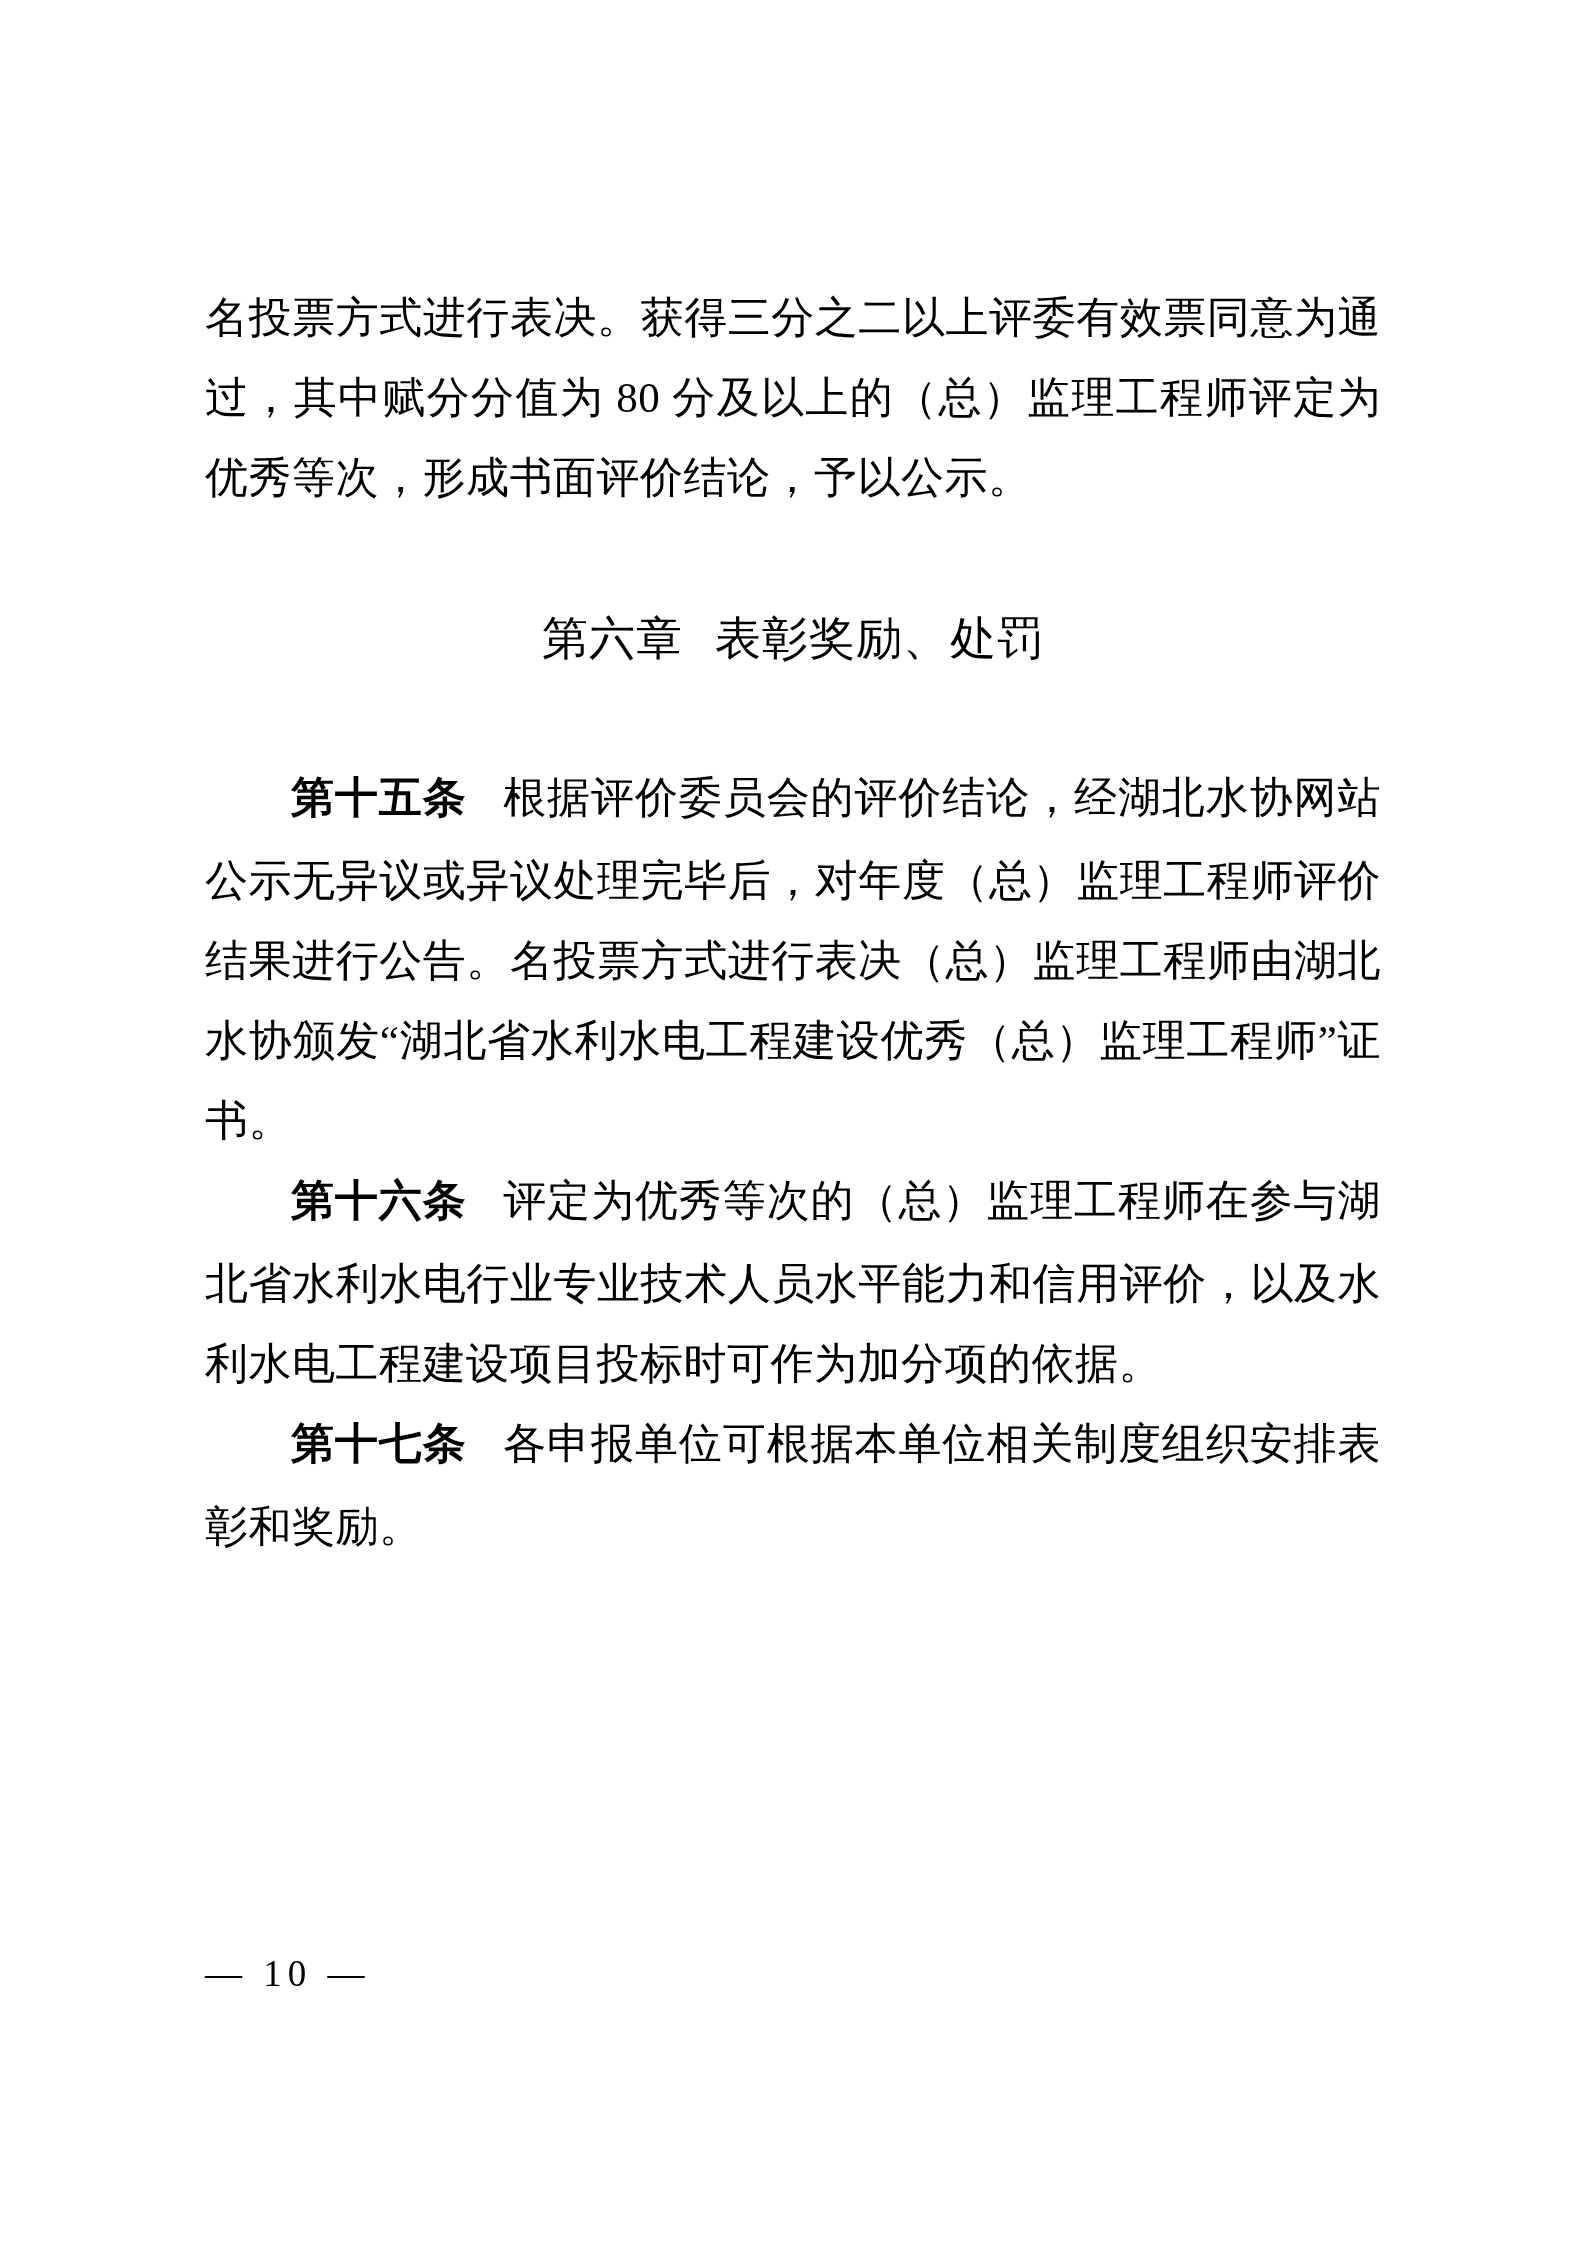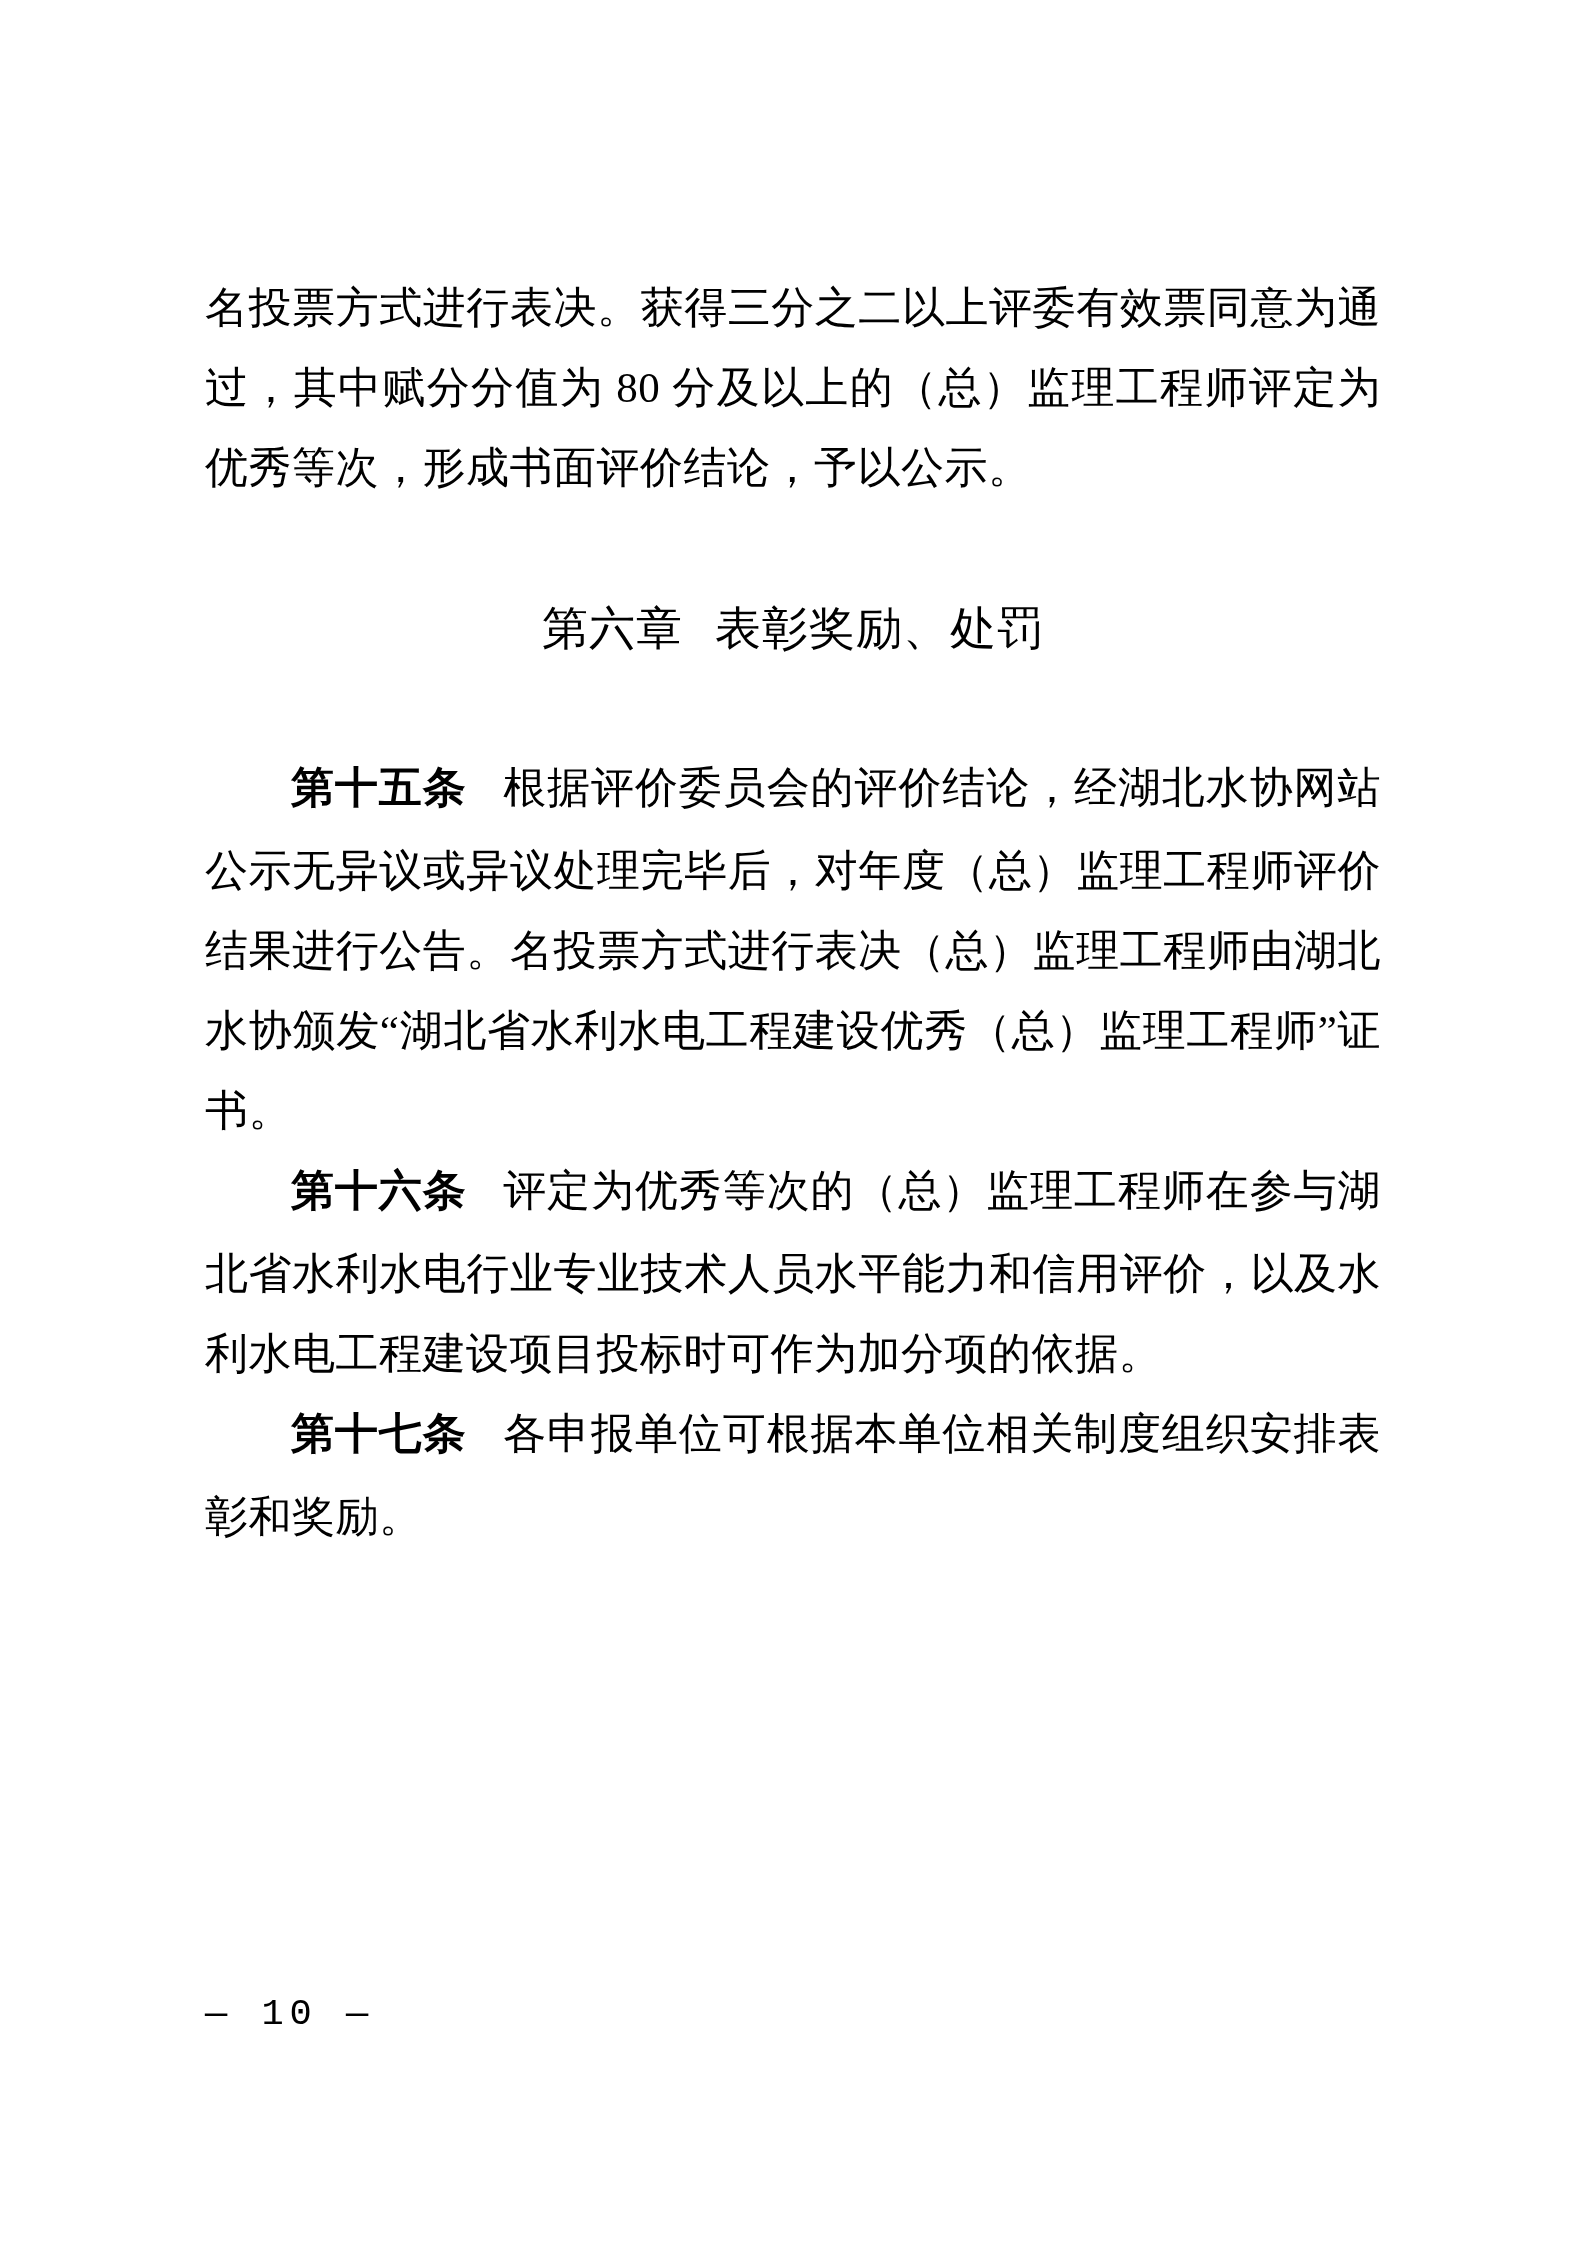--- a/index.html
+++ b/index.html
@@ -12,21 +12,21 @@
     width: 1587px;
     height: 2245px;
     background: #ffffff;
     color: #000000;
     font-family: "Liberation Serif", "DejaVu Serif", serif;
     overflow: hidden;
   }
   .content {
     position: absolute;
     left: 205px;
-    top: 268px;
+    top: 278px;
     width: 1176px;
     font-size: 43px;
     line-height: 80px;
     letter-spacing: 0.5px;
     text-align: justify;
     text-justify: inter-ideograph;
   }
   .content p {
     margin: 0;
     padding: 0;
@@ -49,25 +49,25 @@
     text-align: center;
     text-indent: 0;
     letter-spacing: 1px;
   }
   .chapter-num {
     margin-right: 0.7em;
   }
   .footer {
     position: absolute;
     left: 205px;
-    top: 1994px;
+    top: 1954px;
     font-size: 37px;
     line-height: 40px;
     letter-spacing: 6px;
-    font-family: Liberation Mono, monospace;
+    font-family: Liberation Serif, serif;
   }
 </style>
 </head>
 <body>
 
 <div class="page">
   <div class="content">
 
     <p>名投票方式进行表决。获得三分之二以上评委有效票同意为通过，其中赋分分值为 80 分及以上的（总）监理工程师评定为优秀等次，形成书面评价结论，予以公示。</p>
 

